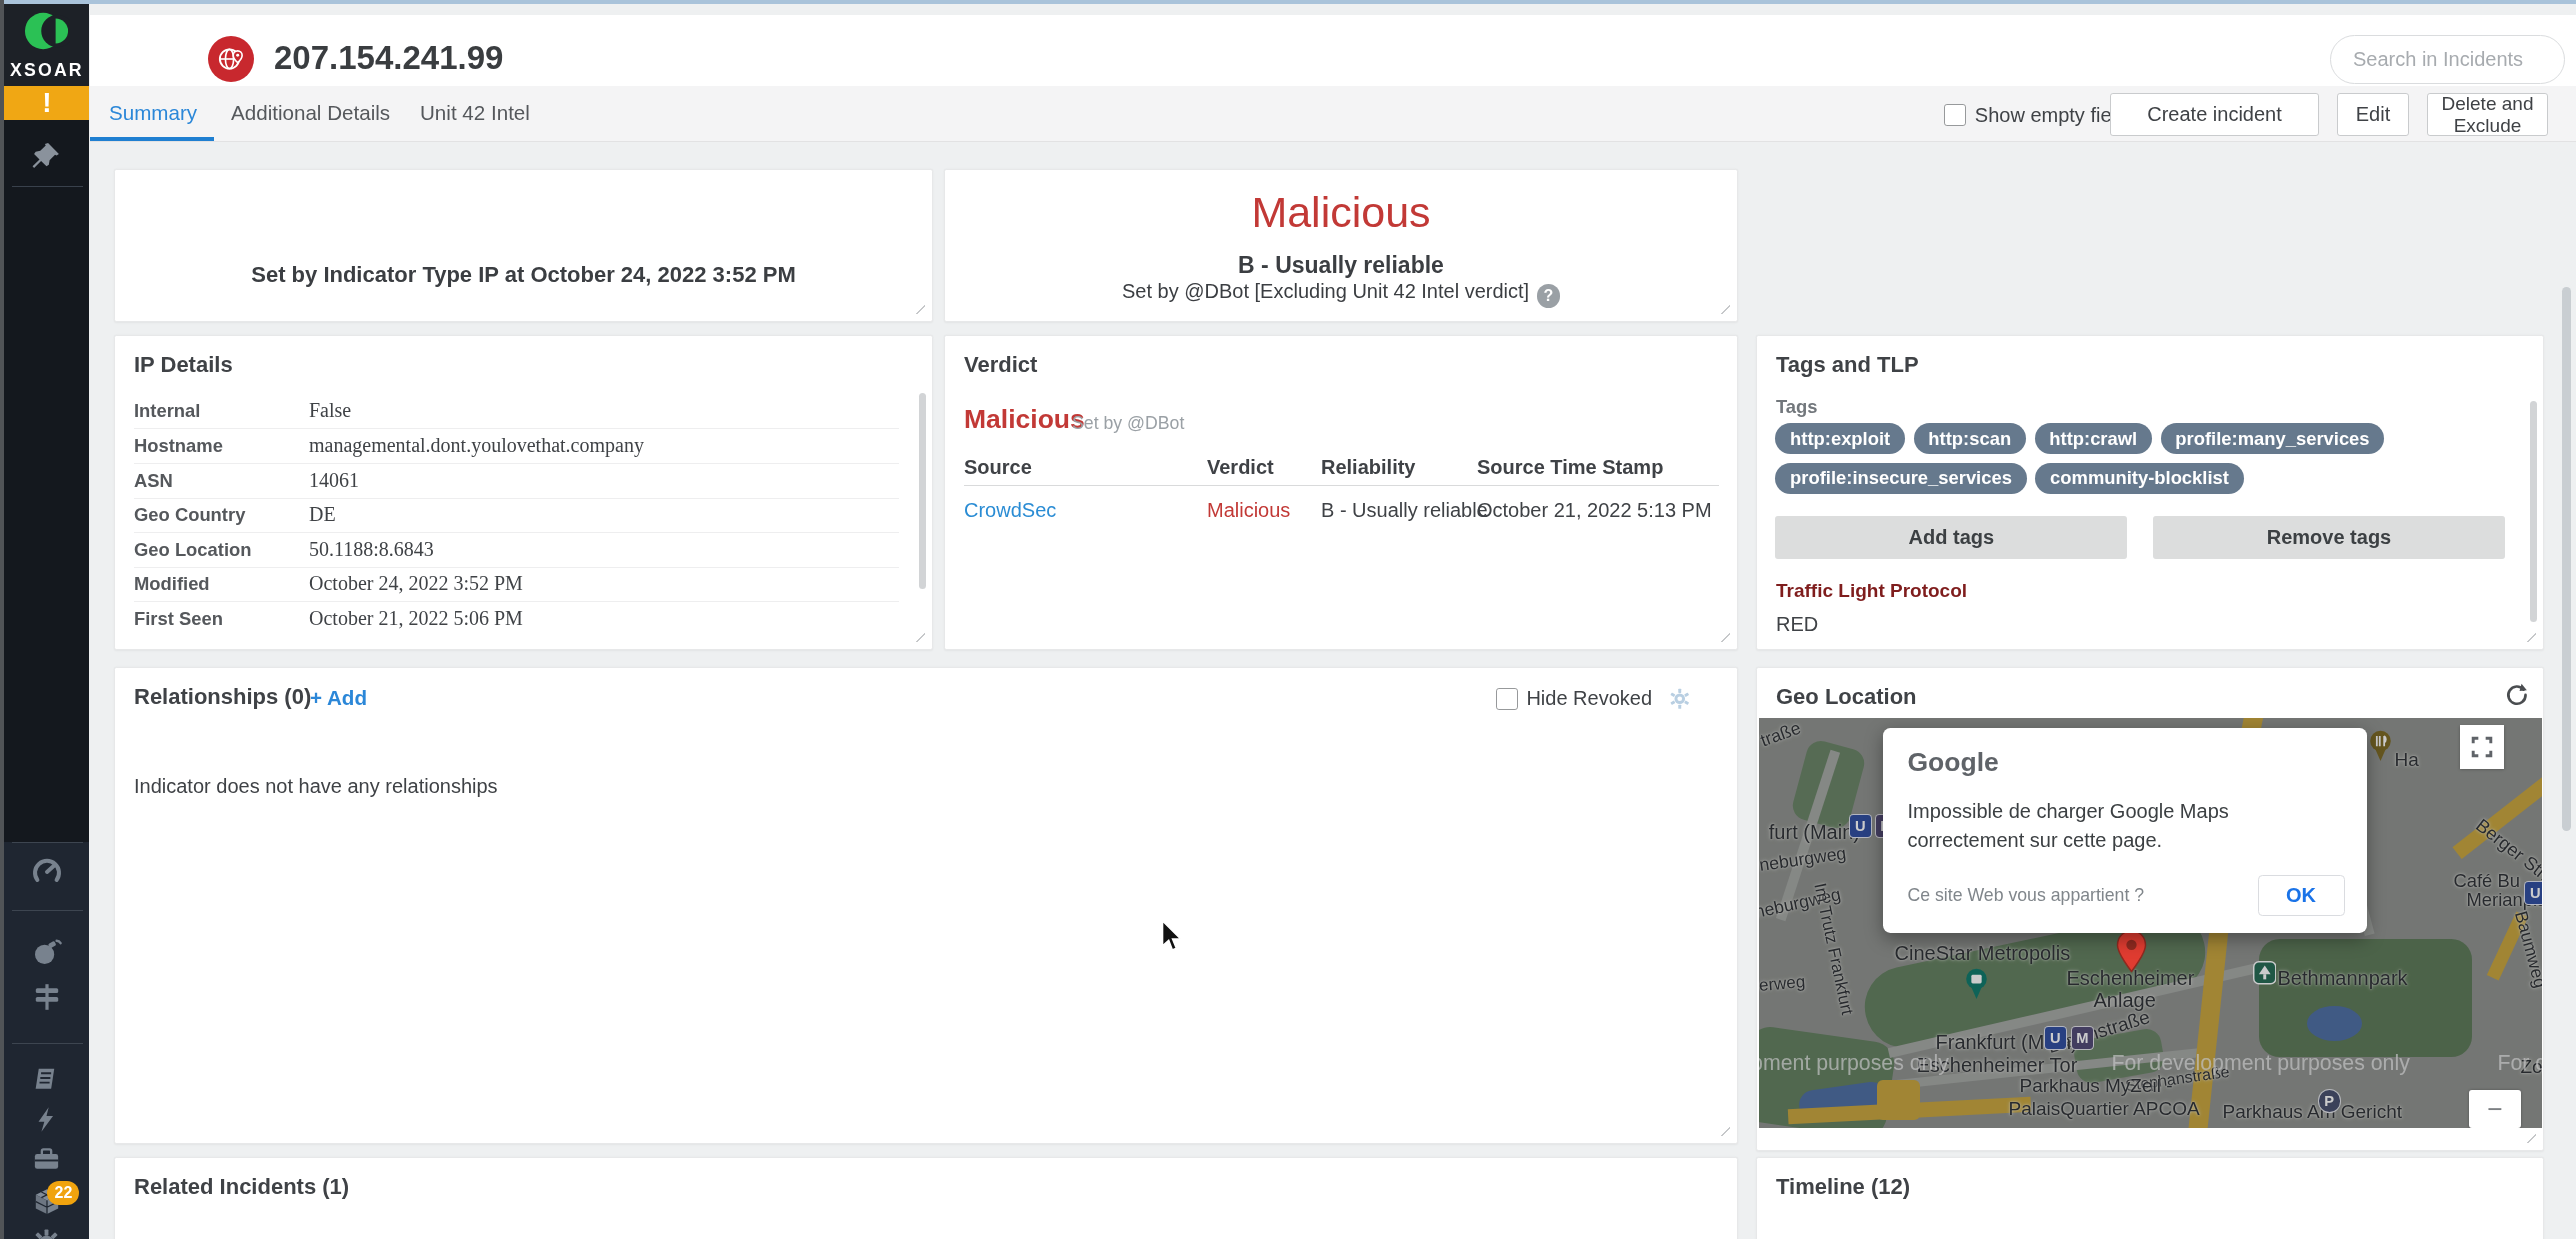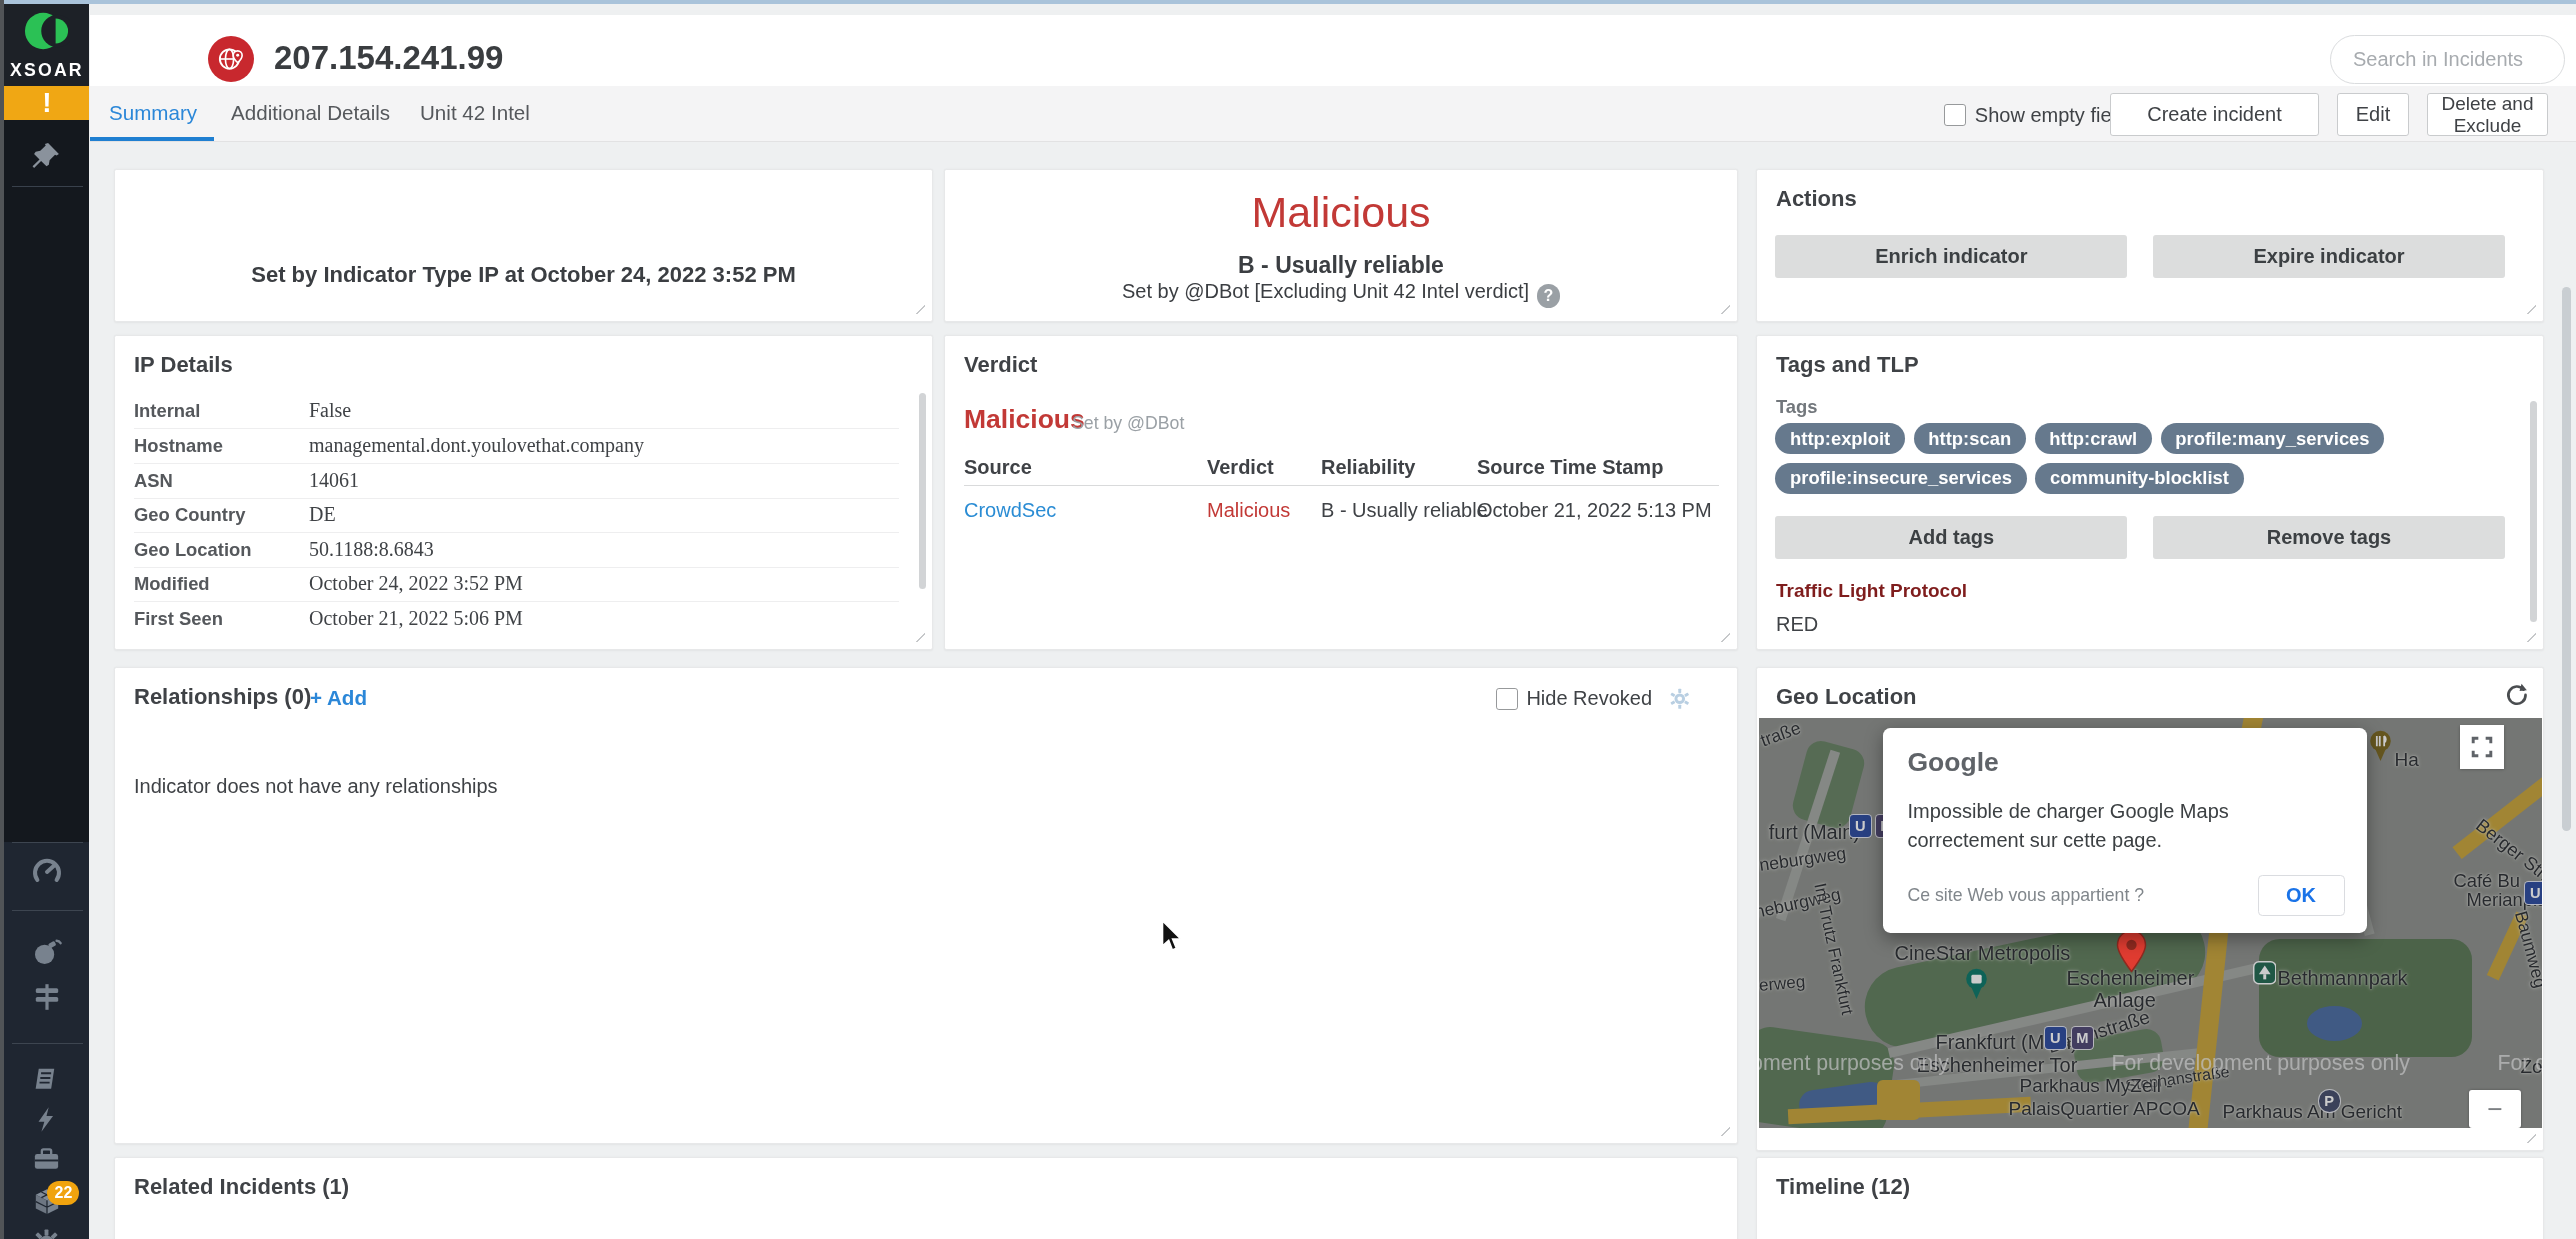--- a/index.html
+++ b/index.html
@@ -220,26 +220,20 @@
 
   <section class="card" style="left:944px;top:169px;width:792px;height:151px;">
     <div class="big-status" style="top:18.4px;color:#c23936;font-weight:500;">Malicious</div>
     <div class="status-sub" style="top:82px;font-size:23px;">B - Usually reliable</div>
     <div class="status-sub" style="top:110px;font-size:20px;font-weight:400;">
       <span>Set by @DBot [Excluding Unit 42 Intel verdict]</span><span class="qbadge">?</span>
     </div>
     <div class="grip"></div>
   </section>
 
-  <section class="card" style="left:1756px;top:169px;width:786px;height:151px;">
-    <div class="card-title">Actions</div>
-    <button class="btn-gray" style="left:18.4px;top:65px;width:352px;height:43px;">Enrich indicator</button>
-    <button class="btn-gray" style="left:396px;top:65px;width:352px;height:43px;">Expire indicator</button>
-    <div class="grip"></div>
-  </section>
 
   <section class="card" style="left:114px;top:335px;width:817px;height:313px;">
     <div class="card-title">IP Details</div>
     <div id="ip-rows">
         <div class="ip-row" style="top: 57px;">
           <span class="ip-label">Internal</span>
           <span class="ip-value">False</span>
         </div>
         <div class="ip-row" style="top: 92px;">
           <span class="ip-label">Hostname</span>

